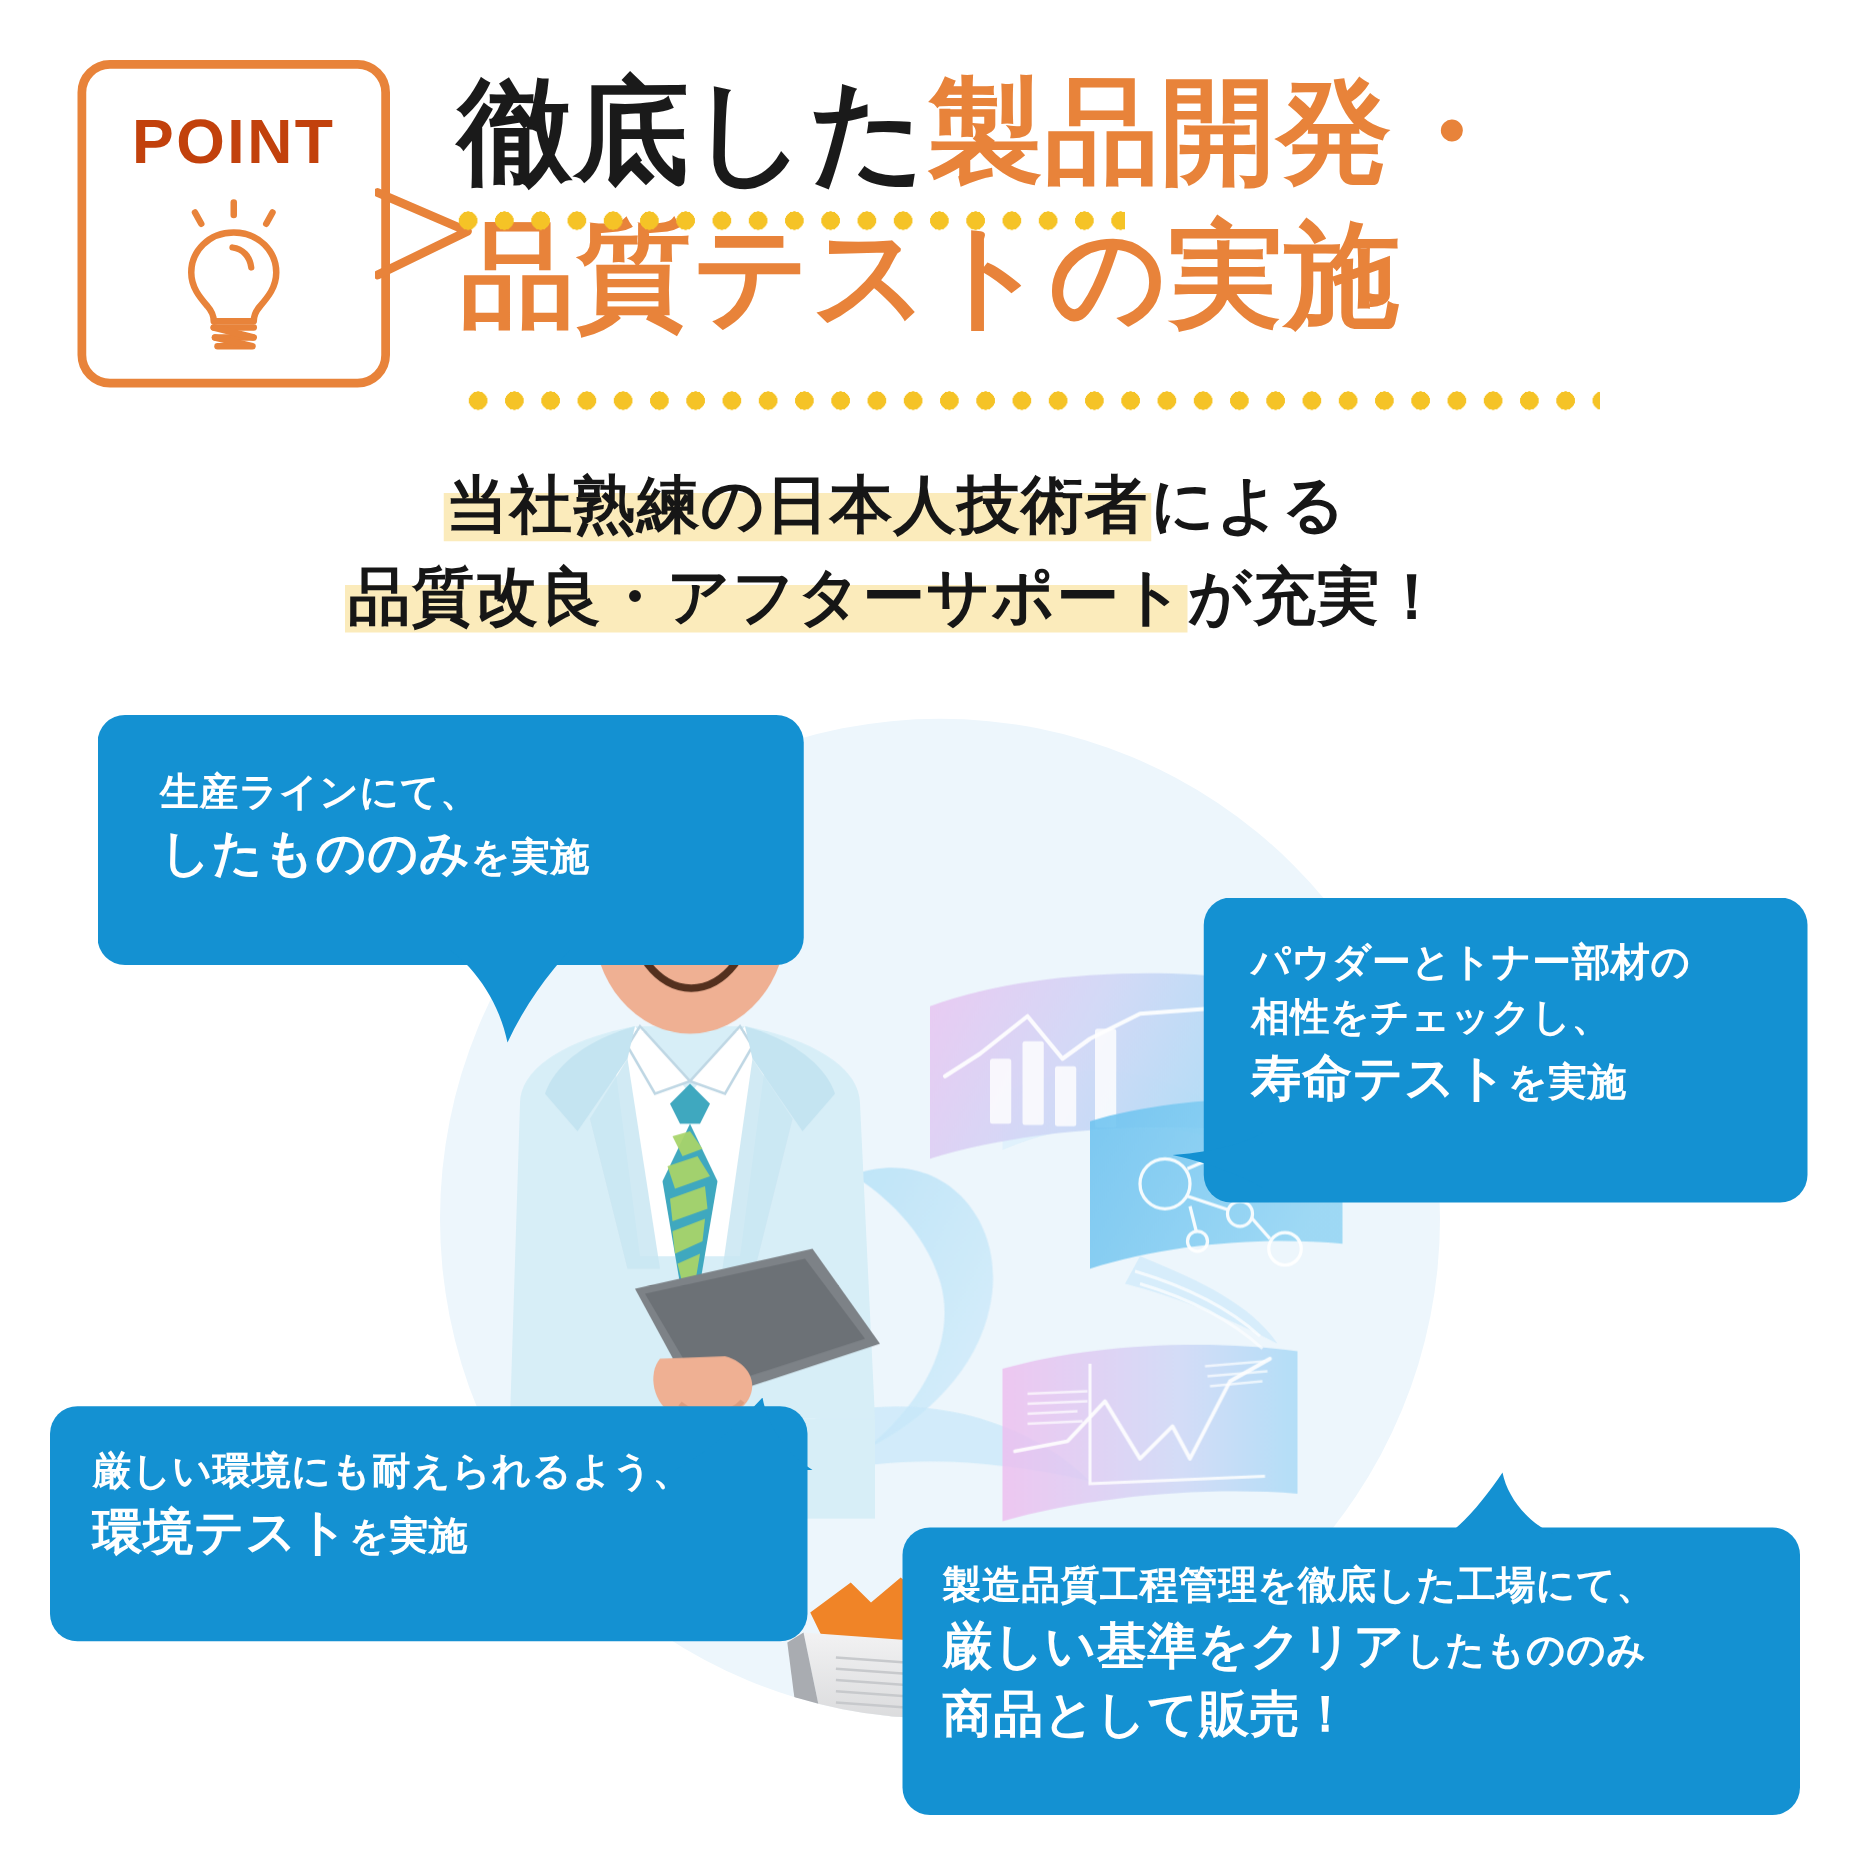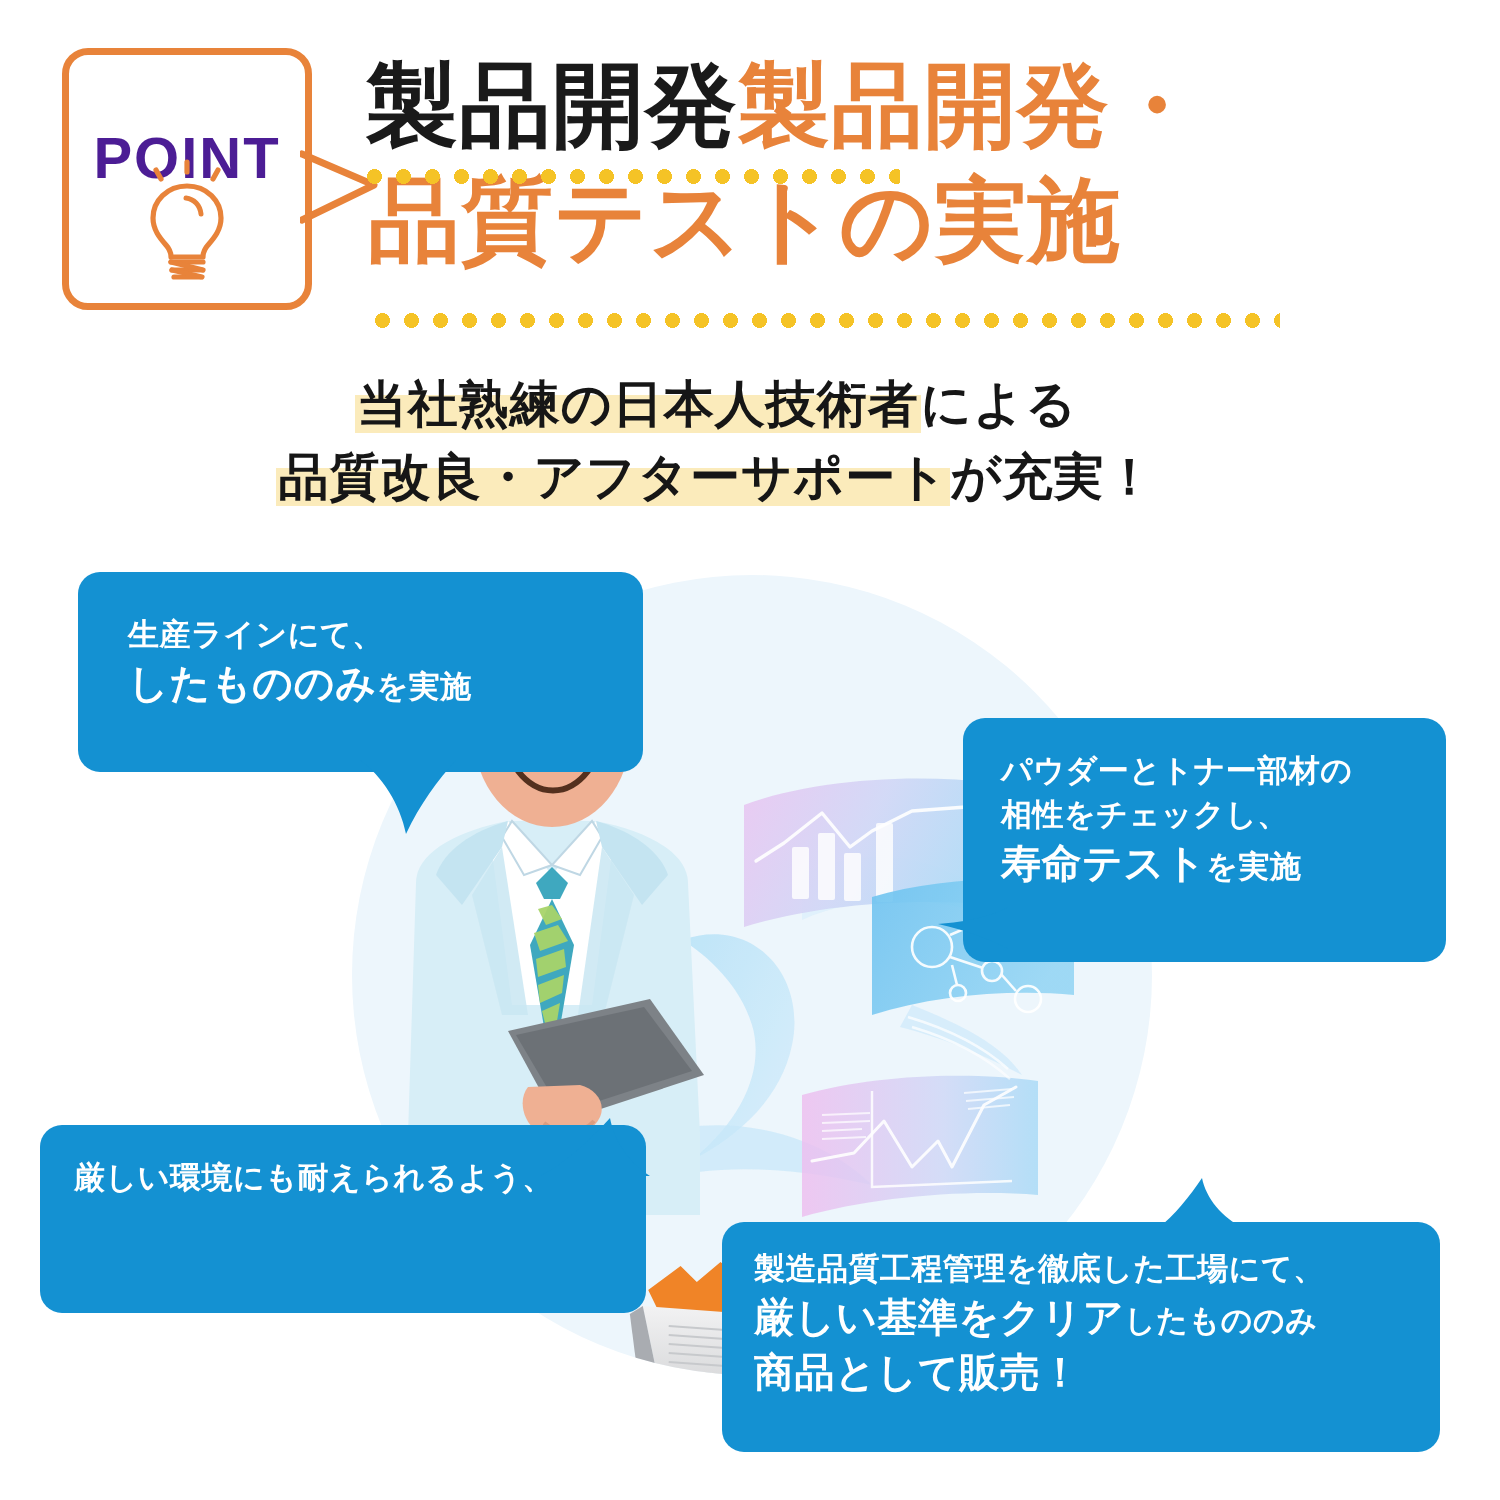--- a/index.html
+++ b/index.html
@@ -41,26 +41,25 @@
     top: 100px;
     width: 92px;
     height: 78px;
   }
   .point-label {
     position: absolute;
     top: 36px;
     left: 0;
     width: 100%;
     text-align: center;
-    color: #4c1d95;
-    font-size: 58px;
+    color: #c2410c;
+    font-size: 50px;
     font-weight: bold;
     letter-spacing: 2px;
     font-family: "Liberation Sans", sans-serif;
-    margin-top: 40px;
   }
   .bulb-icon {
     position: absolute;
     top: 108px;
     left: 50%;
     transform: translateX(-50%);
     width: 120px;
     height: 130px;
   }
 
@@ -190,21 +189,21 @@
         <path d="M44 106 L76 114"></path>
         <path d="M45 114 L75 121"></path>
         <path d="M60 16 L60 6"></path>
         <path d="M34 23 L29 14"></path>
         <path d="M86 23 L91 14"></path>
       </g>
     </svg>
   </div>
 
   <div class="headline">
-    <div class="hl-line line1"><span class="hl-black" data-bind="headline.line1_black">製品開発</span><span class="hl-orange" data-bind="headline.line1_orange">製品開発・</span></div>
+    <div class="hl-line line1"><span class="hl-black" data-bind="headline.line1_black">徹底した</span><span class="hl-orange" data-bind="headline.line1_orange">製品開発・</span></div>
     <div class="hl-line line2"><span class="hl-orange" data-bind="headline.line2_orange">品質テストの実施</span></div>
   </div>
   <div class="dot-rule r1"></div>
   <div class="dot-rule r2"></div>
 
   <div class="subtitle">
     <div class="sub-row">
       <span class="sub-line"><span class="marker" data-bind="subtitle.line1_highlight">当社熟練の日本人技術者</span><span data-bind="subtitle.line1_rest">による</span></span>
     </div>
     <div class="sub-row">
@@ -401,20 +400,21 @@
     <div class="btxt tl-norm" data-bind="bubbles.1.line1">パウダーとトナー部材の</div>
     <div class="btxt tl-norm" data-bind="bubbles.1.line2">相性をチェックし、</div>
     <div class="btxt"><span class="tl-big" data-bind="bubbles.1.line3_bold">寿命テスト</span><span class="tl-mid" data-bind="bubbles.1.line3_rest">を実施</span></div>
   </div>
   <svg class="tail-svg" style="left:938px; top:906px; width:72px; height:60px;" viewBox="0 0 72 60">
     <path d="M72 0 L72 44 C54 34 28 24 0 18 C28 16 56 10 72 0 Z" fill="#1491D2"></path>
   </svg>
 
   <div class="bubble bub3">
     <div class="btxt tl-norm" data-bind="bubbles.2.line1">厳しい環境にも耐えられるよう、</div>
+    <div class="btxt"><span class="tl-big" data-bind="bubbles.2.line3_bold">環境テスト</span><span class="tl-mid" data-bind="bubbles.2.line3_rest">を実施</span></div>
   </div>
   <svg class="tail-svg" style="left:540px; top:1118px; width:110px; height:60px;" viewBox="0 0 110 60">
     <path d="M0 58 C24 46 48 24 70 0 C74 22 88 44 110 58 Z" fill="#1491D2"></path>
   </svg>
 
   <div class="bubble bub4">
     <div class="btxt tl-norm" data-bind="bubbles.3.line1">製造品質工程管理を徹底した工場にて、</div>
     <div class="btxt"><span class="tl-big" data-bind="bubbles.3.line2_bold">厳しい基準をクリア</span><span class="tl-mid" data-bind="bubbles.3.line2_rest">したもののみ</span></div>
     <div class="btxt tl-big" data-bind="bubbles.3.line3_bold">商品として販売！</div>
   </div>

